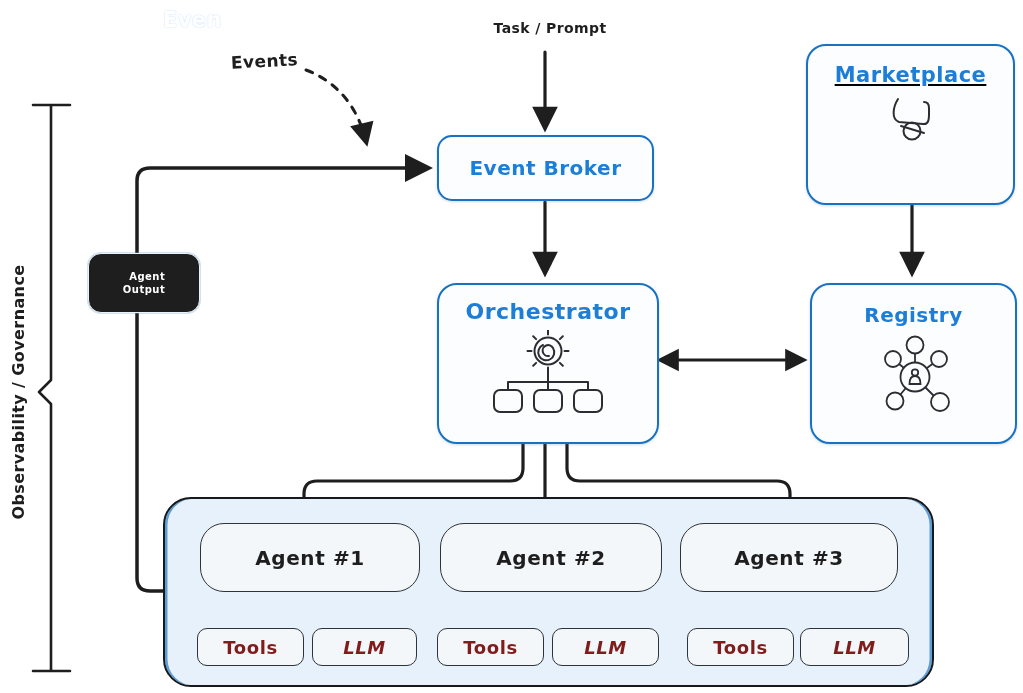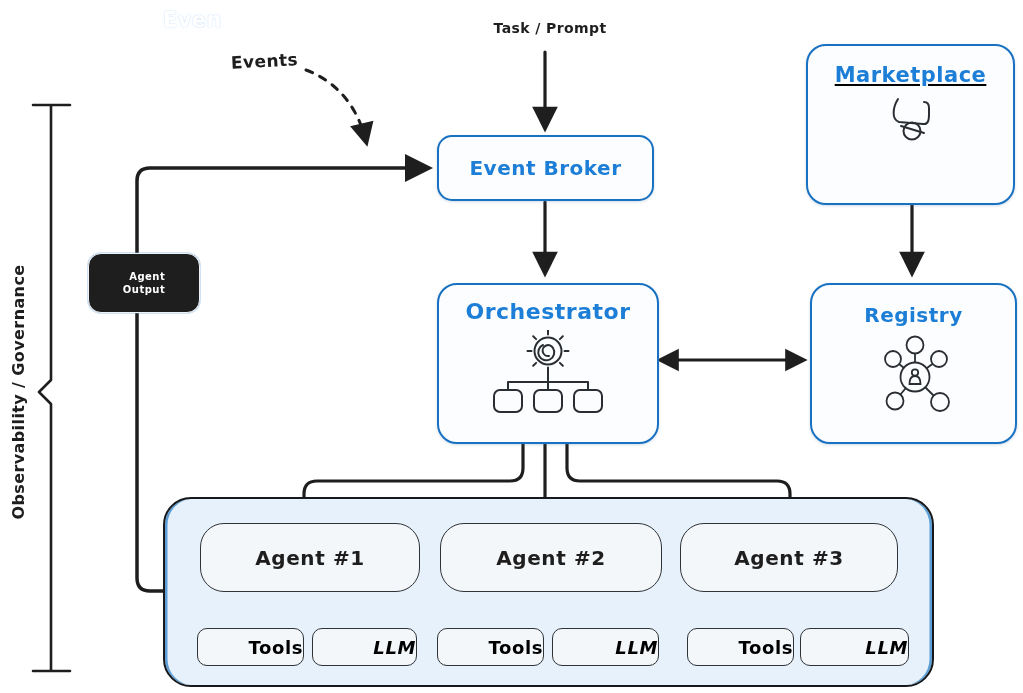--- a/index.html
+++ b/index.html
@@ -28,21 +28,21 @@
   .node-reg{left:810px;top:283px;width:203px;height:157px;}
   .node-reg .title{font-size:20px;margin-top:18px;}
   
   .pool{left:163px;top:497px;width:767px;height:186px;background:#e6f1fb;
         border:2.4px solid #16181b;border-radius:28px;
         box-shadow:inset 3px 0 0 -.5px #5c9fd8, inset -3px 0 0 -.5px #5c9fd8;}
   .agent{position:absolute;background:#f4f7f9;border:1.6px solid #2f3439;border-radius:24px;
          display:flex;align-items:center;justify-content:center;color:#1e1e1e;
          font-size:20px;font-weight:600;letter-spacing:.6px;}
   .chip{position:absolute;background:#f4f7f9;border:1.5px solid #2f3439;border-radius:10px;
-        display:flex;align-items:center;justify-content:flex-end;color:#000000;
+        display:flex;align-items:center;justify-content:center;color:#7f1d1d;
         font-size:18px;font-weight:600;letter-spacing:.6px;}
   .chip.llm{font-style:italic;}
   
   .badge{left:88px;top:253px;width:110px;height:58px;background:#1e1e1e;color:#fff;
          border:1.5px solid #eef2f6;border-radius:13px;box-shadow:0 0 0 1px rgba(120,170,220,.35);
          display:flex;align-items:center;justify-content:center;text-align:right;
          font-size:10px;font-weight:600;letter-spacing:.5px;white-space:pre-line;line-height:1.35;}
 </style>
 </head>
 <body>

